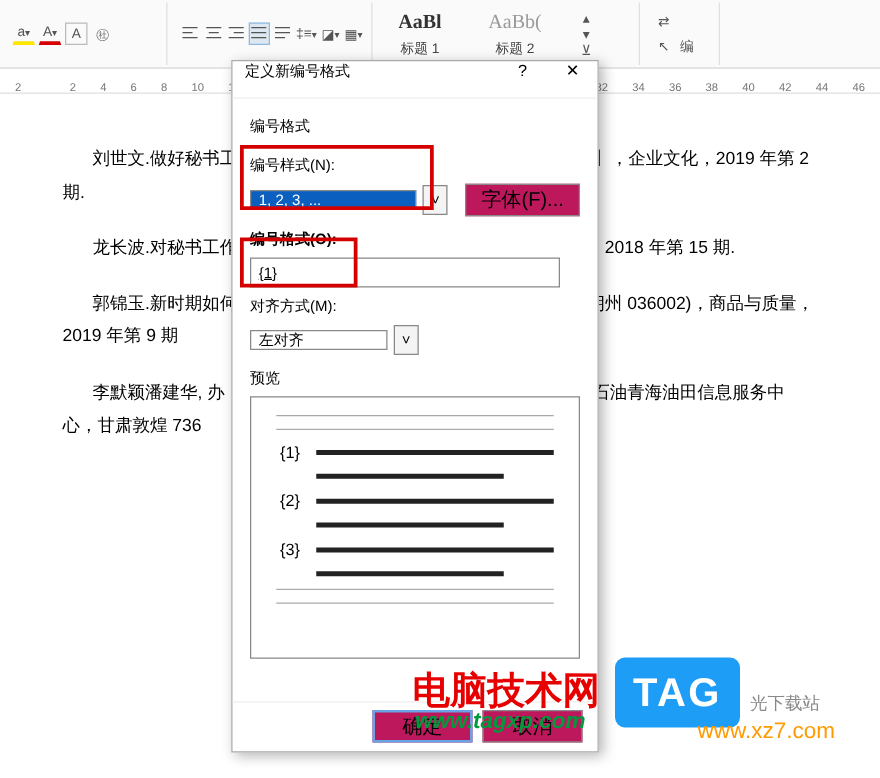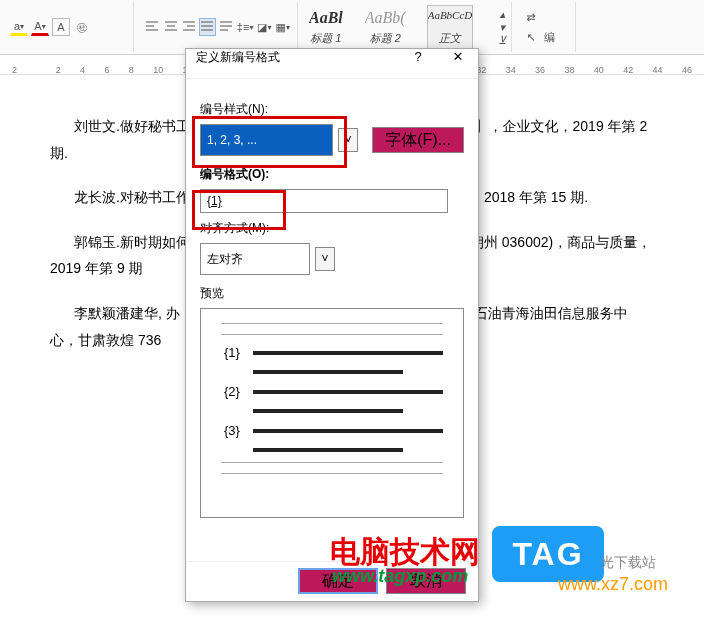--- a/index.html
+++ b/index.html
@@ -31,21 +31,21 @@
   .font-row { display: flex; gap: 3px; align-items: center; }
   .small-icon {
     width: 18px; height: 18px;
     display: inline-flex; align-items: center; justify-content: center;
     color: #555; font-size: 11px;
     border: 1px solid transparent;
   }
   .para-group { display: flex; flex-direction: column; gap: 2px; }
   .para-row { display: flex; gap: 2px; }
   .align-icon svg { width: 14px; height: 14px; }
-  .style-gallery { display: flex; gap: 20px; height: 44px; font-style: italic; }
+  .style-gallery { display: flex; gap: 20px; height: 44px; }
   .style-box {
     width: 56px; display: flex; flex-direction: column;
     align-items: center; justify-content: center;
     border: 1px solid transparent;
   }
   .style-box.sel { border: 1px solid #c0c0c0; background: #f0f0f0; }
   .style-preview { font-size: 16px; font-family: SimSun; color: #333; height: 22px; overflow: hidden; }
   .style-label { font-size: 11px; color: #444; }
   .group-label {
     position: absolute; top: 56px;
@@ -86,21 +86,21 @@
     height: 30px; display: flex; align-items: flex-start;
     padding-left: 10px; font-size: 12px;
     border-bottom: 1px solid #eee;
   }
   .titlebar-spacer { flex: 1; }
   .titlebtn { width: 40px; text-align: center; font-size: 13px; cursor: default; }
   .body { padding: 8px 14px; flex: 1; }
   .section-label { margin: 6px 0; font-size: 12px; }
   .row { display: flex; gap: 6px; align-items: center; margin: 4px 0; }
   .combo {
-    height: 32px; border: 1px solid #888;
+    height: 16px; border: 1px solid #888;
     display: flex; align-items: center; padding: 0 6px;
     flex: 1;
   }
   .combo.highlight { background: #0a5fbf; color: #fff; }
   .combo-btn {
     width: 20px; height: 24px; border: 1px solid #888;
     display: flex; align-items: center; justify-content: center;
     margin-left: -1px; background: #f4f4f4;
   }
   .btn {
@@ -139,21 +139,21 @@
     position: absolute; left: 330px; top: 532px;
     font-size: 30px; font-weight: bold; color: #e60000;
     font-family: "Microsoft YaHei";
   }
   .wm-url {
     position: absolute; left: 332px; top: 566px;
     font-size: 18px; color: #009a3d; font-weight: bold; font-style: italic;
   }
   .wm-tag {
     position: absolute; left: 492px; top: 526px;
-    width: 112px; height: 56px; border-radius: 8px;
+    width: 100px; height: 56px; border-radius: 8px;
     background: #1e9df7; color: #fff; font-weight: 800;
     font-size: 32px; display: flex; align-items: center; justify-content: center;
     letter-spacing: 2px;
   }
   .wm-site {
     position: absolute; left: 558px; top: 574px;
     font-size: 18px; color: #ff9a00; font-weight: normal;
   }
   .wm-logotxt {
     position: absolute; left: 600px; top: 554px;
@@ -206,24 +206,20 @@
   </div>
   <div class="ribbon-group" style="width:210px; position:relative;">
     <div class="style-gallery">
       <div class="style-box">
         <div class="style-preview" style="font-weight:bold;">AaBl</div>
         <div class="style-label">标题 1</div>
       </div>
       <div class="style-box">
         <div class="style-preview" style="color:#999;">AaBb(</div>
         <div class="style-label">标题 2</div>
-      </div>
-      <div class="style-box sel">
-        <div class="style-preview" style="font-size:11px;">AaBbCcD</div>
-        <div class="style-label">正文</div>
       </div>
       <div style="display:flex;flex-direction:column;justify-content:center;gap:1px;">
         <span class="small-icon" style="height:12px;">▴</span>
         <span class="small-icon" style="height:12px;">▾</span>
         <span class="small-icon" style="height:12px;">⊻</span>
       </div>
     </div>
   </div>
   <div class="ribbon-group" style="width:60px;">
     <div style="display:flex;align-items:center;gap:4px;">
@@ -275,20 +271,21 @@
 </div>
 
 <div class="dialog">
   <div class="titlebar">
     <span>定义新编号格式</span>
     <span class="titlebar-spacer"></span>
     <span class="titlebtn">?</span>
     <span class="titlebtn">✕</span>
   </div>
   <div class="body">
+    <div class="section-label">编号格式</div>
 
     <div class="section-label" style="margin-top:14px;">编号样式(N):</div>
     <div class="row">
       <div class="combo highlight">
         <span>1, 2, 3, ...</span>
       </div>
       <div class="combo-btn">
         <span>˅</span>
       </div>
       <div class="btn" style="margin-left:8px;">字体(F)...</div>

